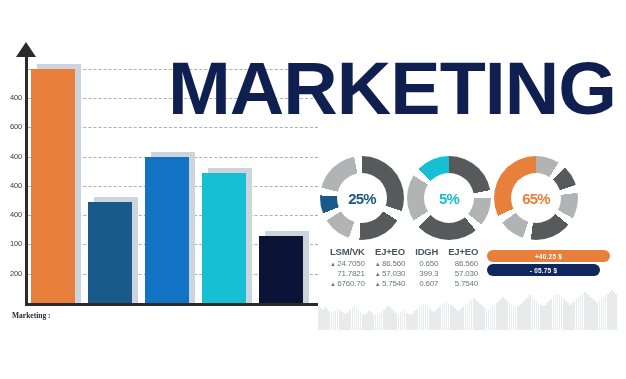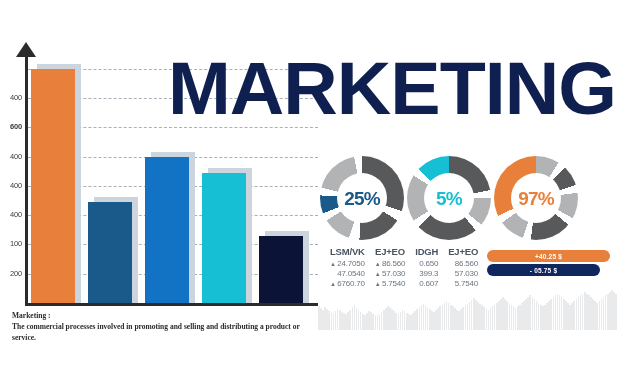--- a/index.html
+++ b/index.html
@@ -92,21 +92,21 @@
   .donut-hole{
     position:absolute;
     left:50%; top:50%;
     transform:translate(-50%,-50%);
     width:50px;height:50px;
     border-radius:50%;
     background:#ffffff;
     display:flex;align-items:center;justify-content:center;
   }
   .donut-label{
-    font-size:19px;
+    font-size:15px;
     font-weight:bold;
     letter-spacing:-0.8px;
     line-height:19px;
   }
 
   
   #data-table{
     position:absolute;
     left:325px; top:246px;
     font-size:8px;
@@ -179,21 +179,21 @@
 
 <div id="stage">
 
   <div id="bar-chart-panel">
     <div class="axis-arrow"></div>
     <div class="axis-line-v"></div>
     <div class="axis-line-h"></div>
     <div id="ytick-layer">
         <div class="ytick" style="top: 24.6471px; margin-left: 36px;">800</div>
         <div class="ytick" style="top: 53.9412px;">400</div>
-        <div class="ytick" style="top: 83.2353px; font-weight: bold;">600</div>
+        <div class="ytick" style="top: 83.2353px;">600</div>
         <div class="ytick" style="top: 112.529px;">400</div>
         <div class="ytick" style="top: 141.824px;">400</div>
         <div class="ytick" style="top: 171.118px;">400</div>
         <div class="ytick" style="top: 200.412px;">100</div>
         <div class="ytick" style="top: 229.706px;">200</div>
       </div>
     <div id="grid-layer">
         <div class="gridline" style="top: 28.6471px;"></div>
         <div class="gridline" style="top: 57.9412px;"></div>
         <div class="gridline" style="top: 87.2353px;"></div>
@@ -225,21 +225,21 @@
           <span class="donut-label" style="color: rgb(26, 90, 138);">25%</span>
         </div>
       </div>
       <div class="donut" style="left: 407px; top: 156px; background: conic-gradient(rgb(88, 89, 91) 0deg, rgb(88, 89, 91) 79.2deg, rgb(255, 255, 255) 79.2deg, rgb(255, 255, 255) 90deg, rgb(177, 179, 181) 90deg, rgb(177, 179, 181) 129.6deg, rgb(255, 255, 255) 129.6deg, rgb(255, 255, 255) 140.4deg, rgb(88, 89, 91) 140.4deg, rgb(88, 89, 91) 226.8deg, rgb(255, 255, 255) 226.8deg, rgb(255, 255, 255) 237.6deg, rgb(177, 179, 181) 237.6deg, rgb(177, 179, 181) 302.4deg, rgb(255, 255, 255) 302.4deg, rgb(255, 255, 255) 313.2deg, rgb(23, 191, 212) 313.2deg, rgb(23, 191, 212) 360deg);">
         <div class="donut-hole">
           <span class="donut-label" style="color: rgb(23, 191, 212);">5%</span>
         </div>
       </div>
       <div class="donut" style="left: 494px; top: 156px; background: conic-gradient(rgb(177, 179, 181) 0deg, rgb(177, 179, 181) 32.4deg, rgb(255, 255, 255) 32.4deg, rgb(255, 255, 255) 43.2deg, rgb(88, 89, 91) 43.2deg, rgb(88, 89, 91) 72deg, rgb(255, 255, 255) 72deg, rgb(255, 255, 255) 82.8deg, rgb(177, 179, 181) 82.8deg, rgb(177, 179, 181) 118.8deg, rgb(255, 255, 255) 118.8deg, rgb(255, 255, 255) 129.6deg, rgb(88, 89, 91) 129.6deg, rgb(88, 89, 91) 187.2deg, rgb(255, 255, 255) 187.2deg, rgb(255, 255, 255) 198deg, rgb(177, 179, 181) 198deg, rgb(177, 179, 181) 234deg, rgb(255, 255, 255) 234deg, rgb(255, 255, 255) 244.8deg, rgb(232, 128, 60) 244.8deg, rgb(232, 128, 60) 360deg);">
         <div class="donut-hole">
-          <span class="donut-label" style="color: rgb(232, 128, 60);">97%</span>
+          <span class="donut-label" style="color: rgb(232, 128, 60);">65%</span>
         </div>
       </div>
     </div>
 
   <div id="data-table">
     <table>
       <thead>
           <tr id="dt-head">
             <th>LSM/VK</th>
             <th>EJ+EO</th>
@@ -248,21 +248,21 @@
           </tr>
         </thead>
       <tbody id="dt-body">
           <tr>
             <td><span class="tri">▲ </span>24.7050</td>
             <td><span class="tri">▲ </span>86.560</td>
             <td>0.650</td>
             <td>86.560</td>
           </tr>
           <tr>
-            <td>47.0540</td>
+            <td>71.7821</td>
             <td><span class="tri">▲ </span>57.030</td>
             <td>399.3</td>
             <td>57.030</td>
           </tr>
           <tr>
             <td><span class="tri">▲ </span>6760.70</td>
             <td><span class="tri">▲ </span>5.7540</td>
             <td>0.607</td>
             <td>5.7540</td>
           </tr>
@@ -417,16 +417,15 @@
       <div class="sb" style="height: 90.9091%; background: rgb(232, 234, 236);"></div>
       <div class="sb" style="height: 95.4545%; background: rgb(232, 234, 236);"></div>
       <div class="sb" style="height: 100%; background: rgb(232, 234, 236);"></div>
       <div class="sb" style="height: 95.4545%; background: rgb(232, 234, 236);"></div>
       <div class="sb" style="height: 90.9091%; background: rgb(232, 234, 236);"></div>
     </div>
 
   <div id="caption">
     <span class="cap-term">Marketing</span>
     <span>:</span>
-    <span class="cap-body">The commercial processes involved in promoting and selling and distributing a product or service.</span>
   </div>
 
 </div>
 
 </body></html>

